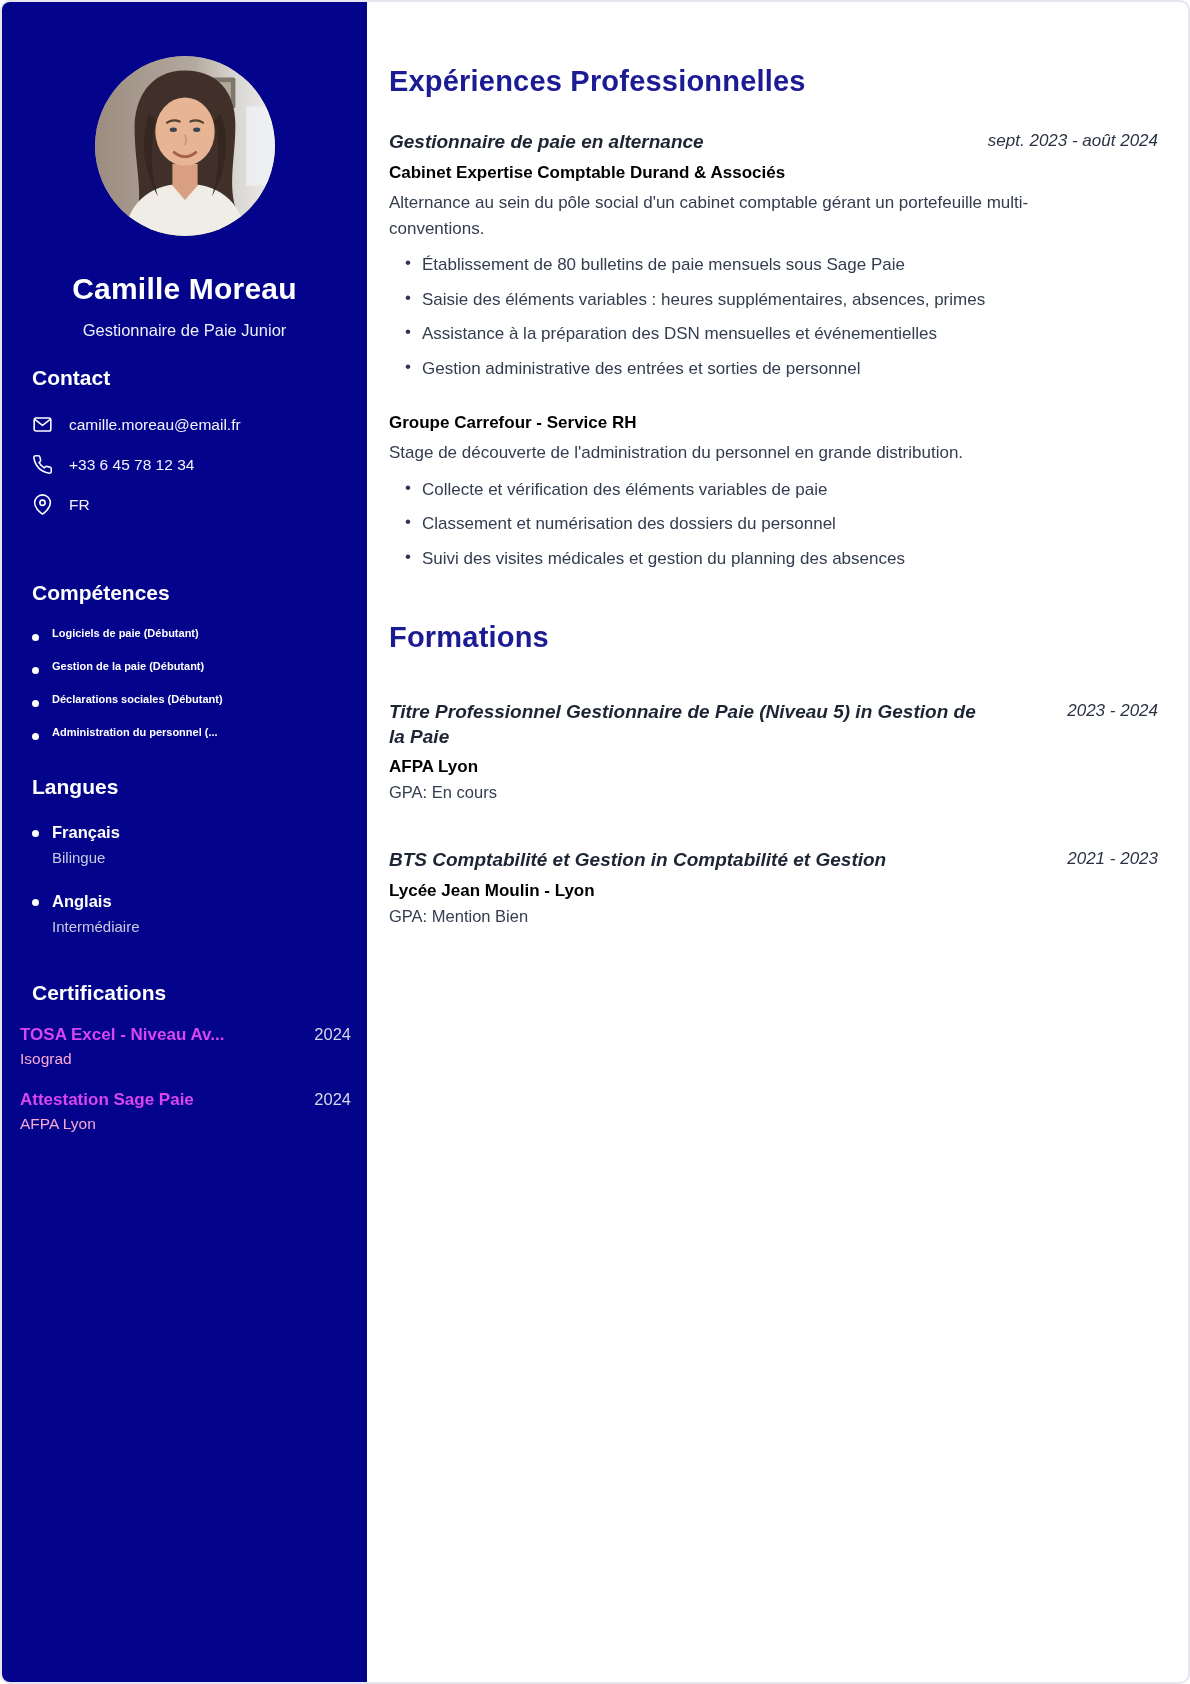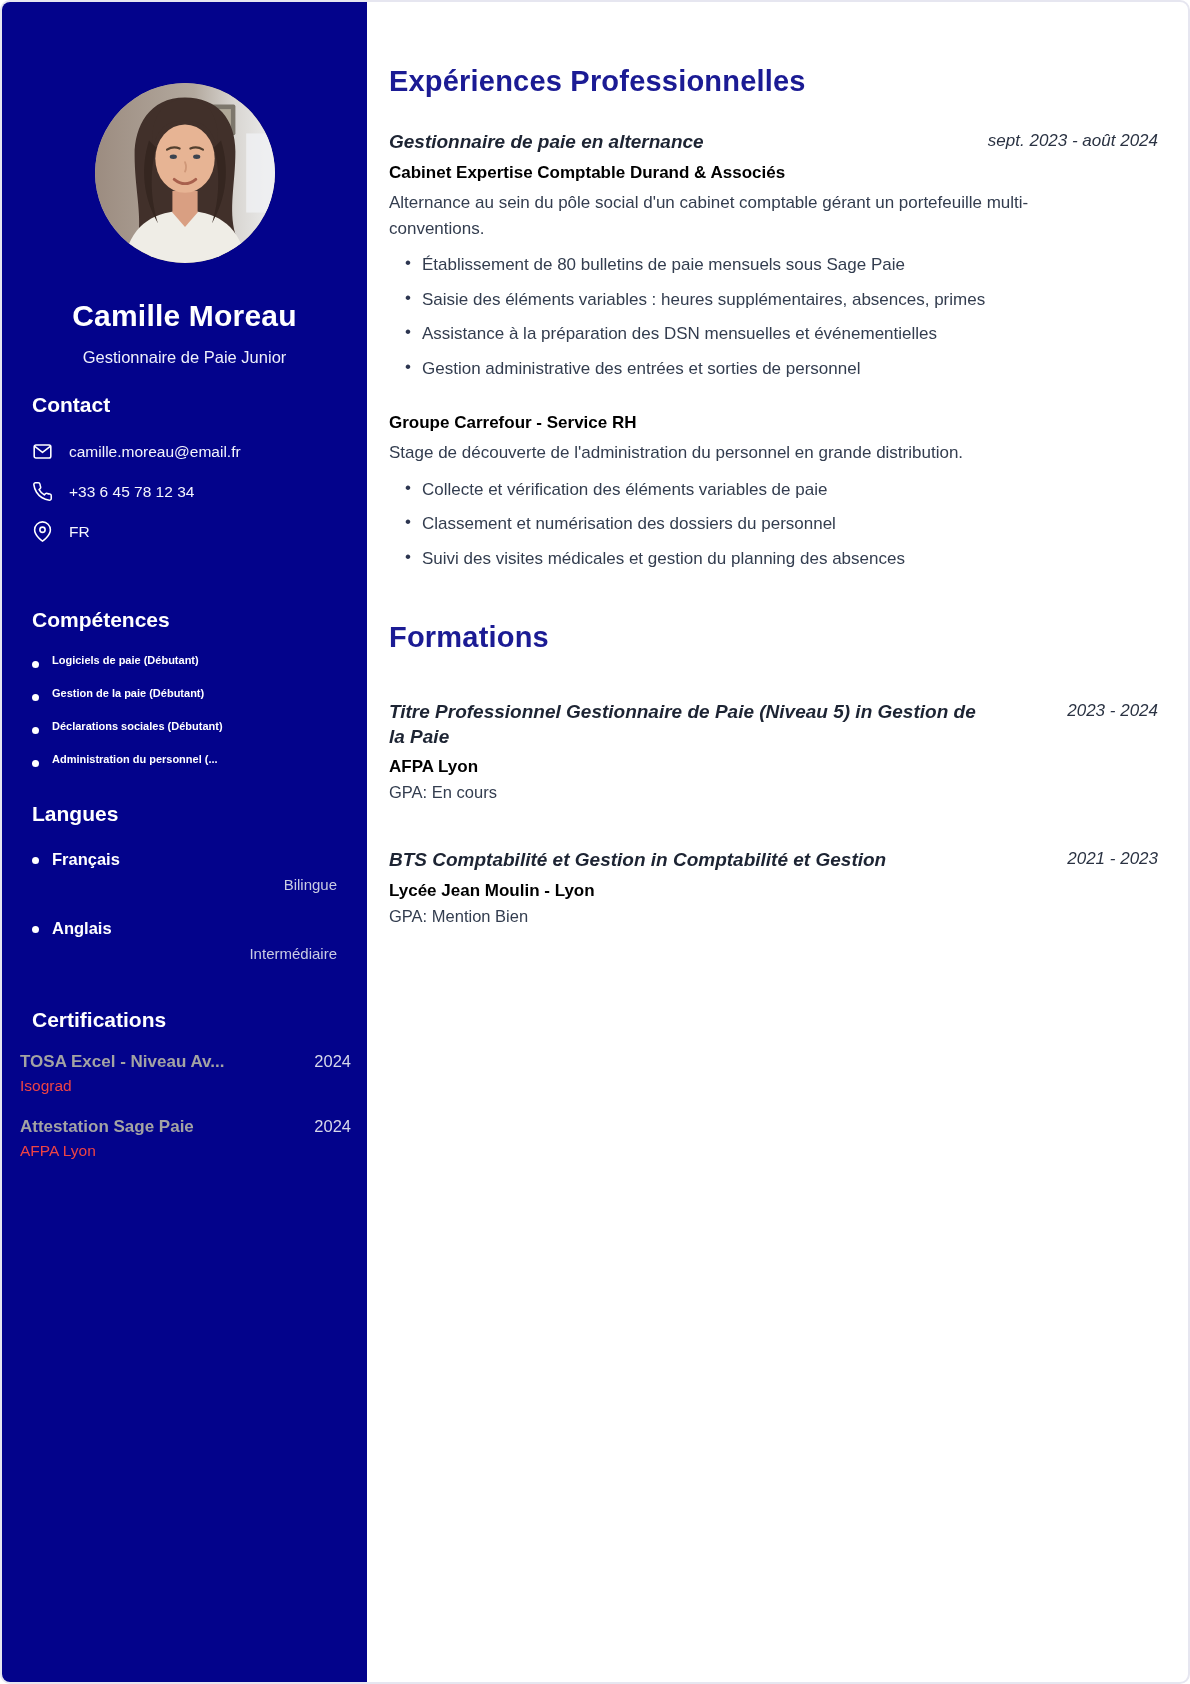--- a/index.html
+++ b/index.html
@@ -15,21 +15,21 @@
     display: flex;
     background: #ffffff;
   }
 
   
   .sidebar {
     width: 365px;
     flex-shrink: 0;
     background: #03038b;
     color: #ffffff;
-    padding-top: 81px;
+    padding-top: 54px;
   }
   .photo-wrap {
     width: 180px; height: 180px;
     margin: 0 auto;
     border-radius: 50%;
     overflow: hidden;
     background: #b3a99e;
   }
   .photo-wrap svg { display: block; width: 100%; height: 100%; }
 
@@ -81,34 +81,34 @@
   .bullet-dot {
     width: 7px; height: 7px;
     border-radius: 50%;
     background: #ffffff;
     flex-shrink: 0;
     margin: 7px 13px 0 0;
   }
 
   .langs-heading { margin-top: 35px; }
   .langs-list { margin-top: 24px; }
-  .lang-item { margin-bottom: 26px; text-align: right; }
+  .lang-item { margin-bottom: 26px; }
   .lang-name-row { display: flex; align-items: flex-start; font-size: 16.5px; font-weight: 700; }
   .lang-level { margin: 7px 0 0 20px; font-size: 15px; color: #c9cbe3; }
 
   .certs-heading { margin-top: 46px; }
   .certs-list { margin-top: 20px; padding: 0 16px 0 18px; }
   .cert-item { margin-bottom: 22px; }
   .cert-row { display: flex; justify-content: space-between; align-items: baseline; }
   .cert-name {
-    font-size: 17px; font-weight: 700; color: #a3a3a3;
+    font-size: 17px; font-weight: 700; color: #d946ef;
     white-space: nowrap; overflow: hidden; max-width: 250px;
   }
   .cert-year { font-size: 16.5px; color: #d7d8ea; }
-  .cert-issuer { margin-top: 5px; font-size: 15.5px; color: #ef4444; }
+  .cert-issuer { margin-top: 5px; font-size: 15.5px; color: #f9a8d4; }
 
   
   .main {
     flex: 1;
     padding: 44px 30px 8px 22px;
   }
   .main-heading {
     font-size: 29px;
     font-weight: 700;
     color: #1b1b94;

